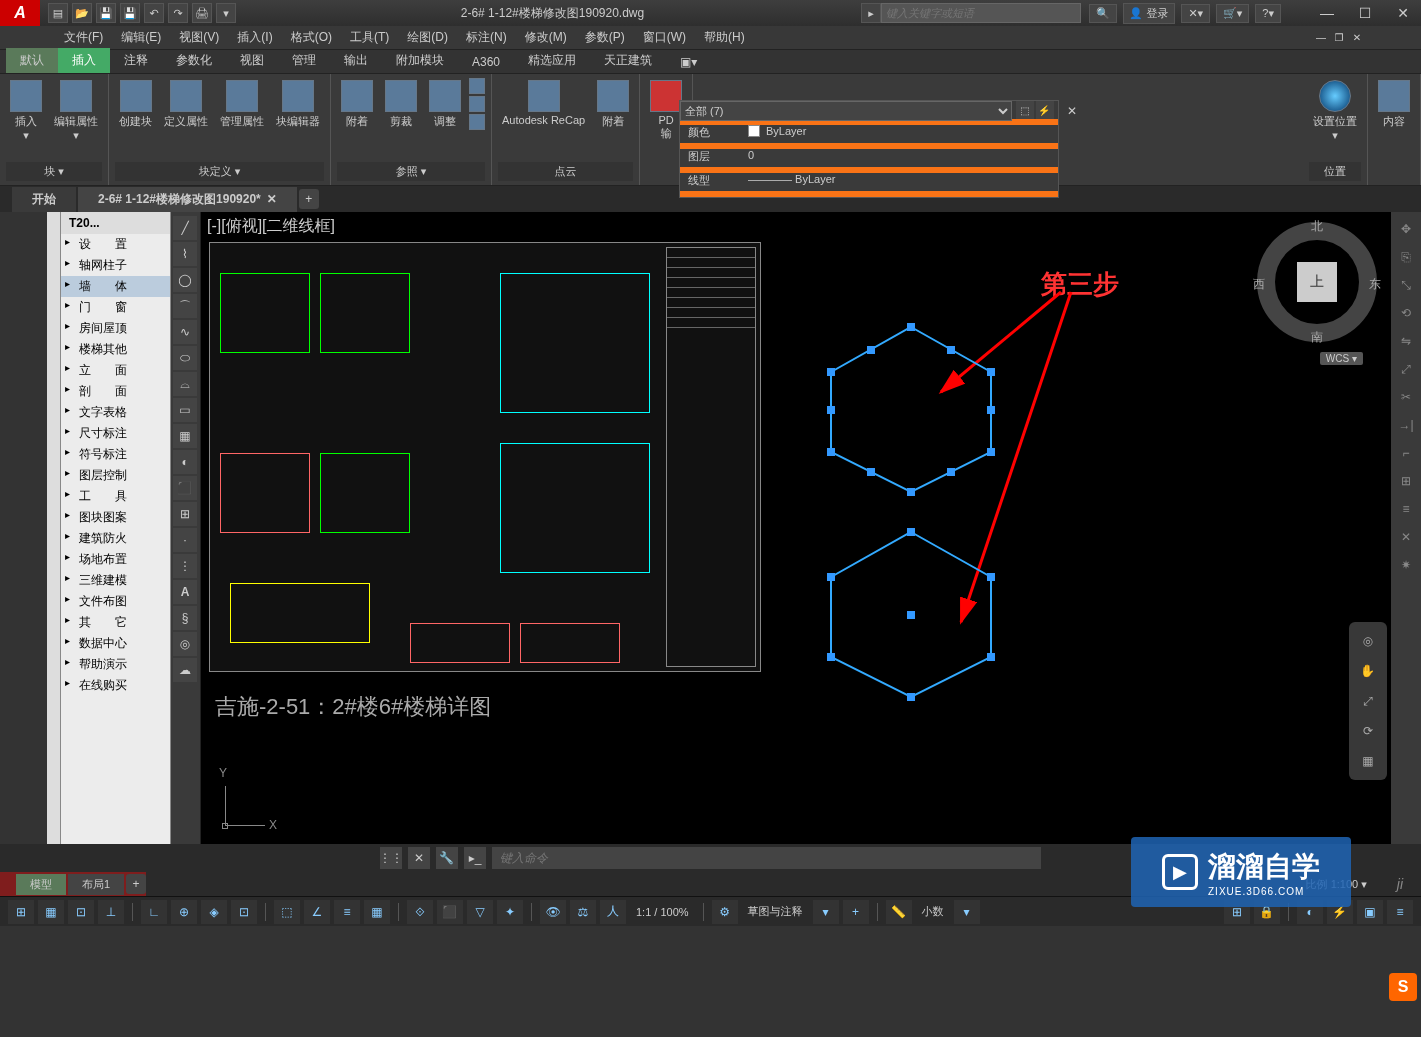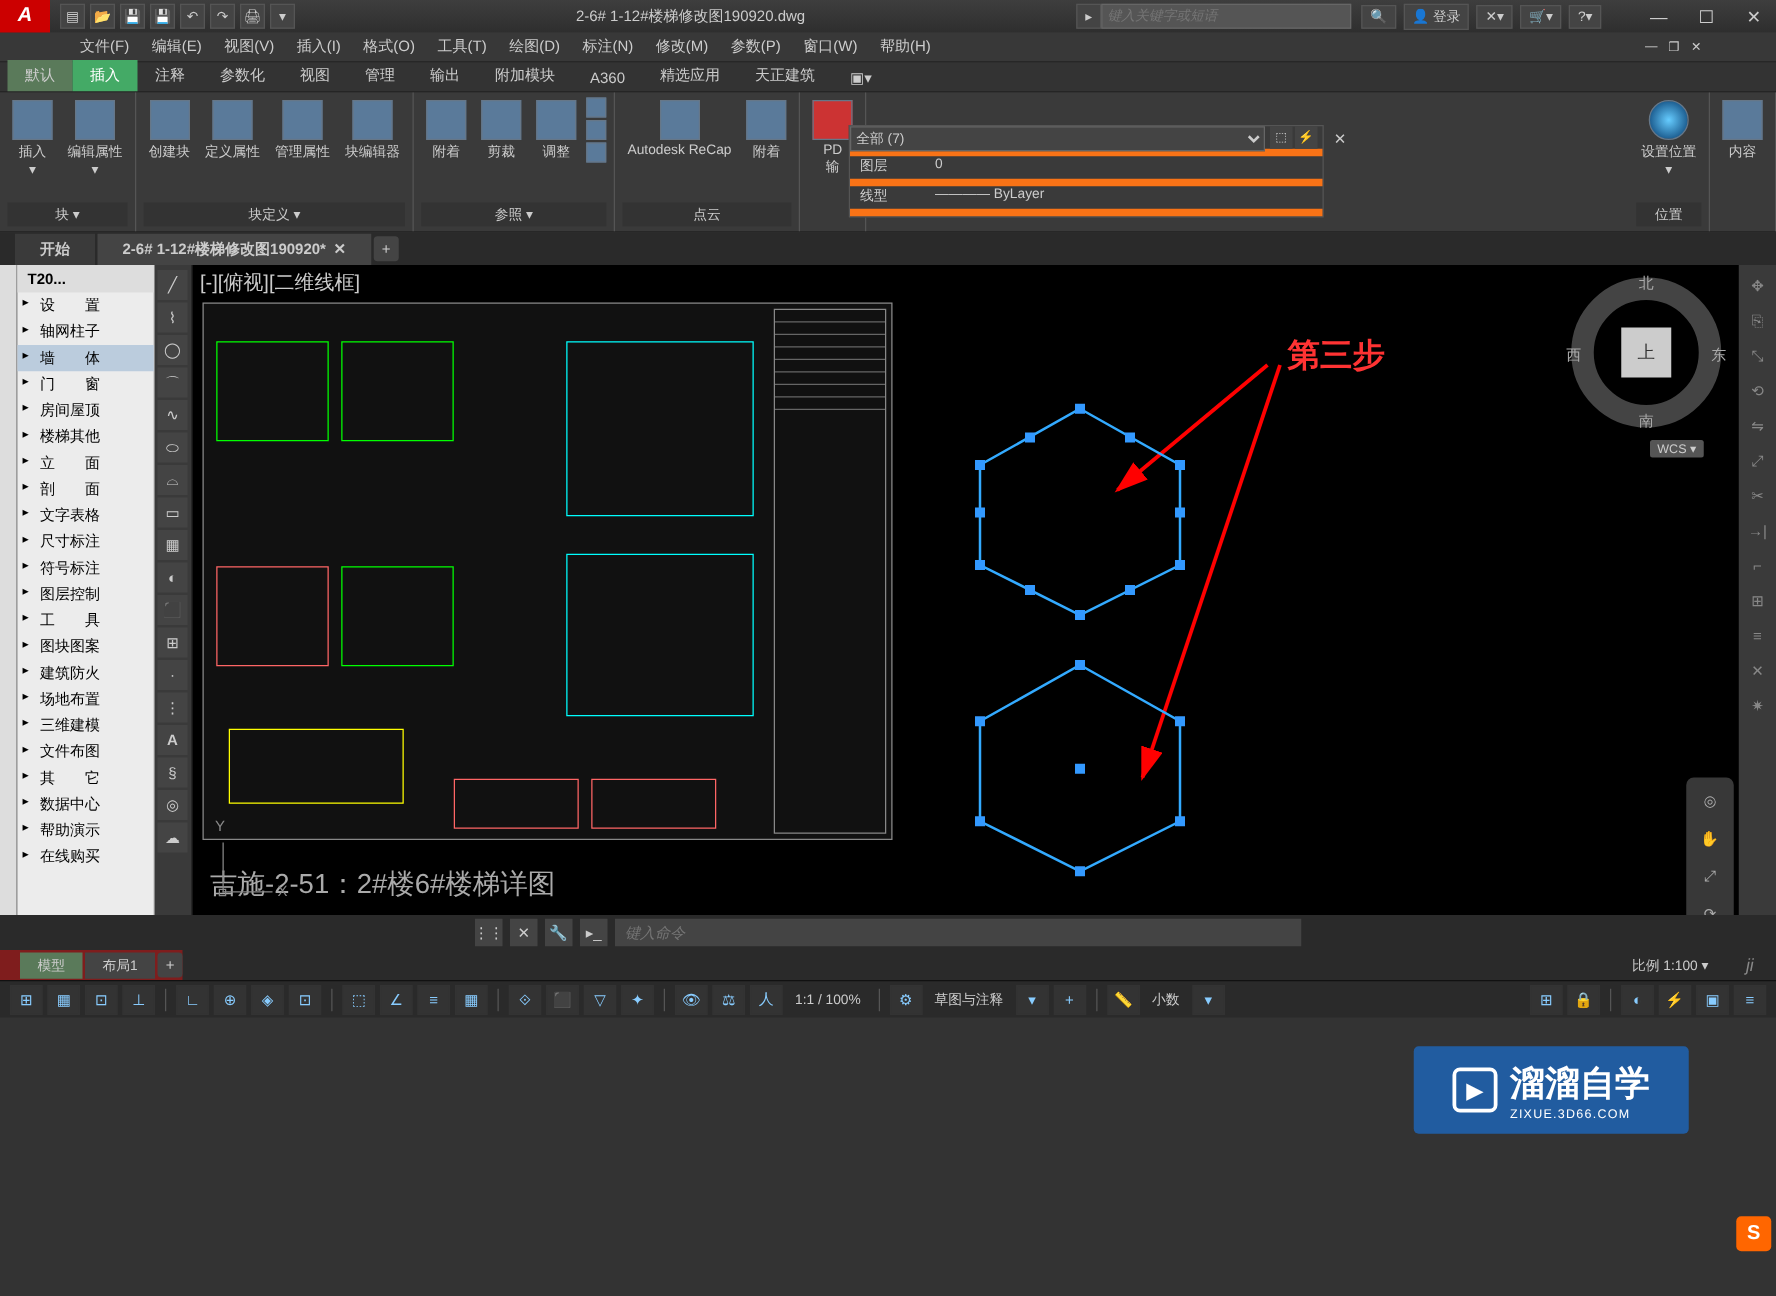--- a/index.html
+++ b/index.html
@@ -50,40 +50,40 @@
 .props-btn-sm { width: 18px; height: 18px; background: #444; cursor: pointer; display: flex; align-items: center; justify-content: center; font-size: 10px; }
 .props-close { position: absolute; right: -24px; top: 0; width: 20px; height: 20px; cursor: pointer; display: flex; align-items: center; justify-content: center; }
 
 
 .doc-tabs { height: 26px; background: #2a2a2a; display: flex; align-items: center; padding-left: 12px; gap: 2px; }
 .doc-tab { padding: 4px 20px; background: #3a3a3a; cursor: pointer; font-size: 12px; display: flex; align-items: center; gap: 6px; font-weight: bold; }
 .doc-tab.active { background: #444; }
 .doc-tab-add { width: 20px; height: 20px; background: #444; border-radius: 3px; display: flex; align-items: center; justify-content: center; cursor: pointer; }
 
 
-.main { display: flex; height: 520px; }
+.main { display: flex; height: 632px; padding-left: 47px; }
 
 
 .sidebar-t20 { width: 110px; background: #ececec; color: #000; display: flex; flex-direction: column; border-right: 1px solid #888; }
 .sidebar-t20-title { padding: 4px 8px; background: #ddd; font-weight: bold; }
 .sidebar-t20-item { padding: 2px 4px 2px 18px; cursor: pointer; font-size: 12px; position: relative; }
 .sidebar-t20-item::before { content: "▸"; position: absolute; left: 4px; font-size: 10px; }
 .sidebar-t20-item.selected { background: #bcd; }
 
 
 .draw-toolbar { width: 30px; background: #3a3a3a; display: flex; flex-direction: column; gap: 2px; padding: 4px 2px; border-right: 1px solid #222; }
 .draw-tool { width: 24px; height: 24px; background: #444; cursor: pointer; display: flex; align-items: center; justify-content: center; font-size: 12px; }
 
 
 .canvas { flex: 1; background: #000; position: relative; overflow: hidden; }
 .viewport-label { position: absolute; left: 6px; top: 4px; color: #ccc; font-size: 16px; }
 .drawing-thumb { position: absolute; left: 8px; top: 30px; width: 552px; height: 430px; border: 1px solid #888; background: #111; }
 .drawing-title { position: absolute; left: 14px; top: 480px; color: #aaa; font-size: 22px; }
 .ucs-icon { position: absolute; left: 18px; bottom: 12px; color: #888; font-family: monospace; }
-.annotation-text { position: absolute; color: #f33; font-size: 26px; font-weight: bold; margin-left: 36px; }
+.annotation-text { position: absolute; color: #f33; font-size: 26px; font-weight: bold; }
 .hexagon { position: absolute; }
 .hex-path { fill: none; stroke: #3af; stroke-width: 2; }
 .grip { fill: #39f; }
 
 
 .viewcube { position: absolute; right: 14px; top: 10px; width: 120px; height: 120px; }
 .vc-ring { position: absolute; inset: 0; border: 18px solid #444; border-radius: 50%; }
 .vc-face { position: absolute; left: 40px; top: 40px; width: 40px; height: 40px; background: #ccc; display: flex; align-items: center; justify-content: center; color: #333; font-size: 14px; }
 .vc-dir { position: absolute; color: #aaa; font-size: 12px; }
 .wcs-badge { position: absolute; right: 28px; top: 140px; background: #555; padding: 1px 6px; font-size: 10px; border-radius: 2px; }
@@ -306,20 +306,27 @@
 </div>
 
 <div class="props-panel">
   <div class="props-row">
     <select class="props-select"><option>全部 (7)</option></select>
     <div class="props-btns">
       <div class="props-btn-sm">⬚</div>
       <div class="props-btn-sm">⚡</div>
     </div>
   </div>
+  <div class="props-row">
+      <div class="props-label">颜色</div>
+      <div class="props-val">
+        <span class="color-swatch"></span>
+        <span>ByLayer</span>
+      </div>
+    </div>
   <div class="props-row">
       <div class="props-label">图层</div>
       <div class="props-val">0</div>
     </div>
   <div class="props-row">
       <div class="props-label">线型</div>
       <div class="props-val">———— ByLayer</div>
     </div>
   <div class="props-close">✕</div>
 </div>

